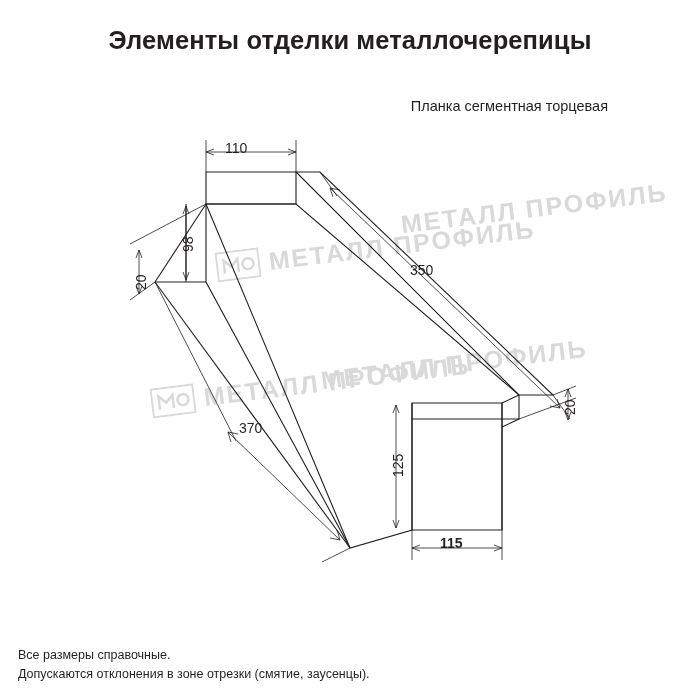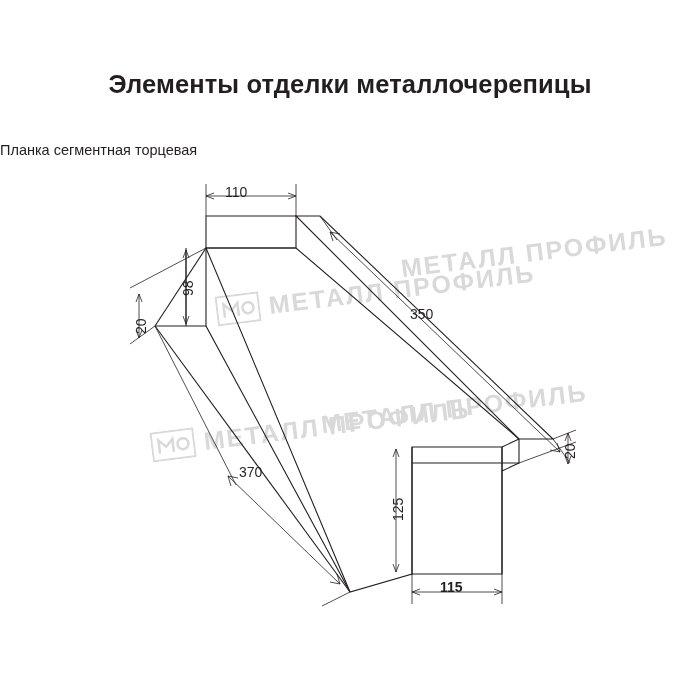--- a/index.html
+++ b/index.html
@@ -11,39 +11,38 @@
     height: 700px;
     background: #ffffff;
     font-family: "Liberation Sans", sans-serif;
     color: #231f20;
     position: relative;
     overflow: hidden;
   }
   .page {
     position: absolute;
     inset: 0;
-    margin-top: 44px;
   }
   .title {
     position: absolute;
     top: 26px;
     left: 0;
     width: 700px;
     text-align: center;
     font-size: 25.5px;
     font-weight: bold;
     letter-spacing: 0.1px;
     color: #231f20;
   }
   .subtitle {
     position: absolute;
     top: 96px;
     left: 0;
     width: 608px;
-    text-align: left;
+    text-align: right;
     font-size: 14.5px;
     line-height: 21px;
     color: #231f20;
   }
   .subtitle .line2 {
     display: block;
   }
   .drawing {
     position: absolute;
     top: 0;
@@ -223,14 +222,18 @@
   <div class="dim-label" style="left: 410px; top: 262px;">350</div>
 
   <div class="dim-label" style="left: 239px; top: 420px;">370</div>
 
   <div class="dim-label rot90" style="left: 562px; top: 415px;">20</div>
 
   <div class="dim-label rot90" style="left: 390px; top: 477px;">125</div>
 
   <div class="dim-label" style="left: 440px; top: 535px; font-weight: bold;">115</div>
 
+  <div class="footnotes">
+    <div>Все размеры справочные.</div>
+    <div>Допускаются отклонения в зоне отрезки (смятие, заусенцы).</div>
+  </div>
 
 </div>
 
 </body></html>

